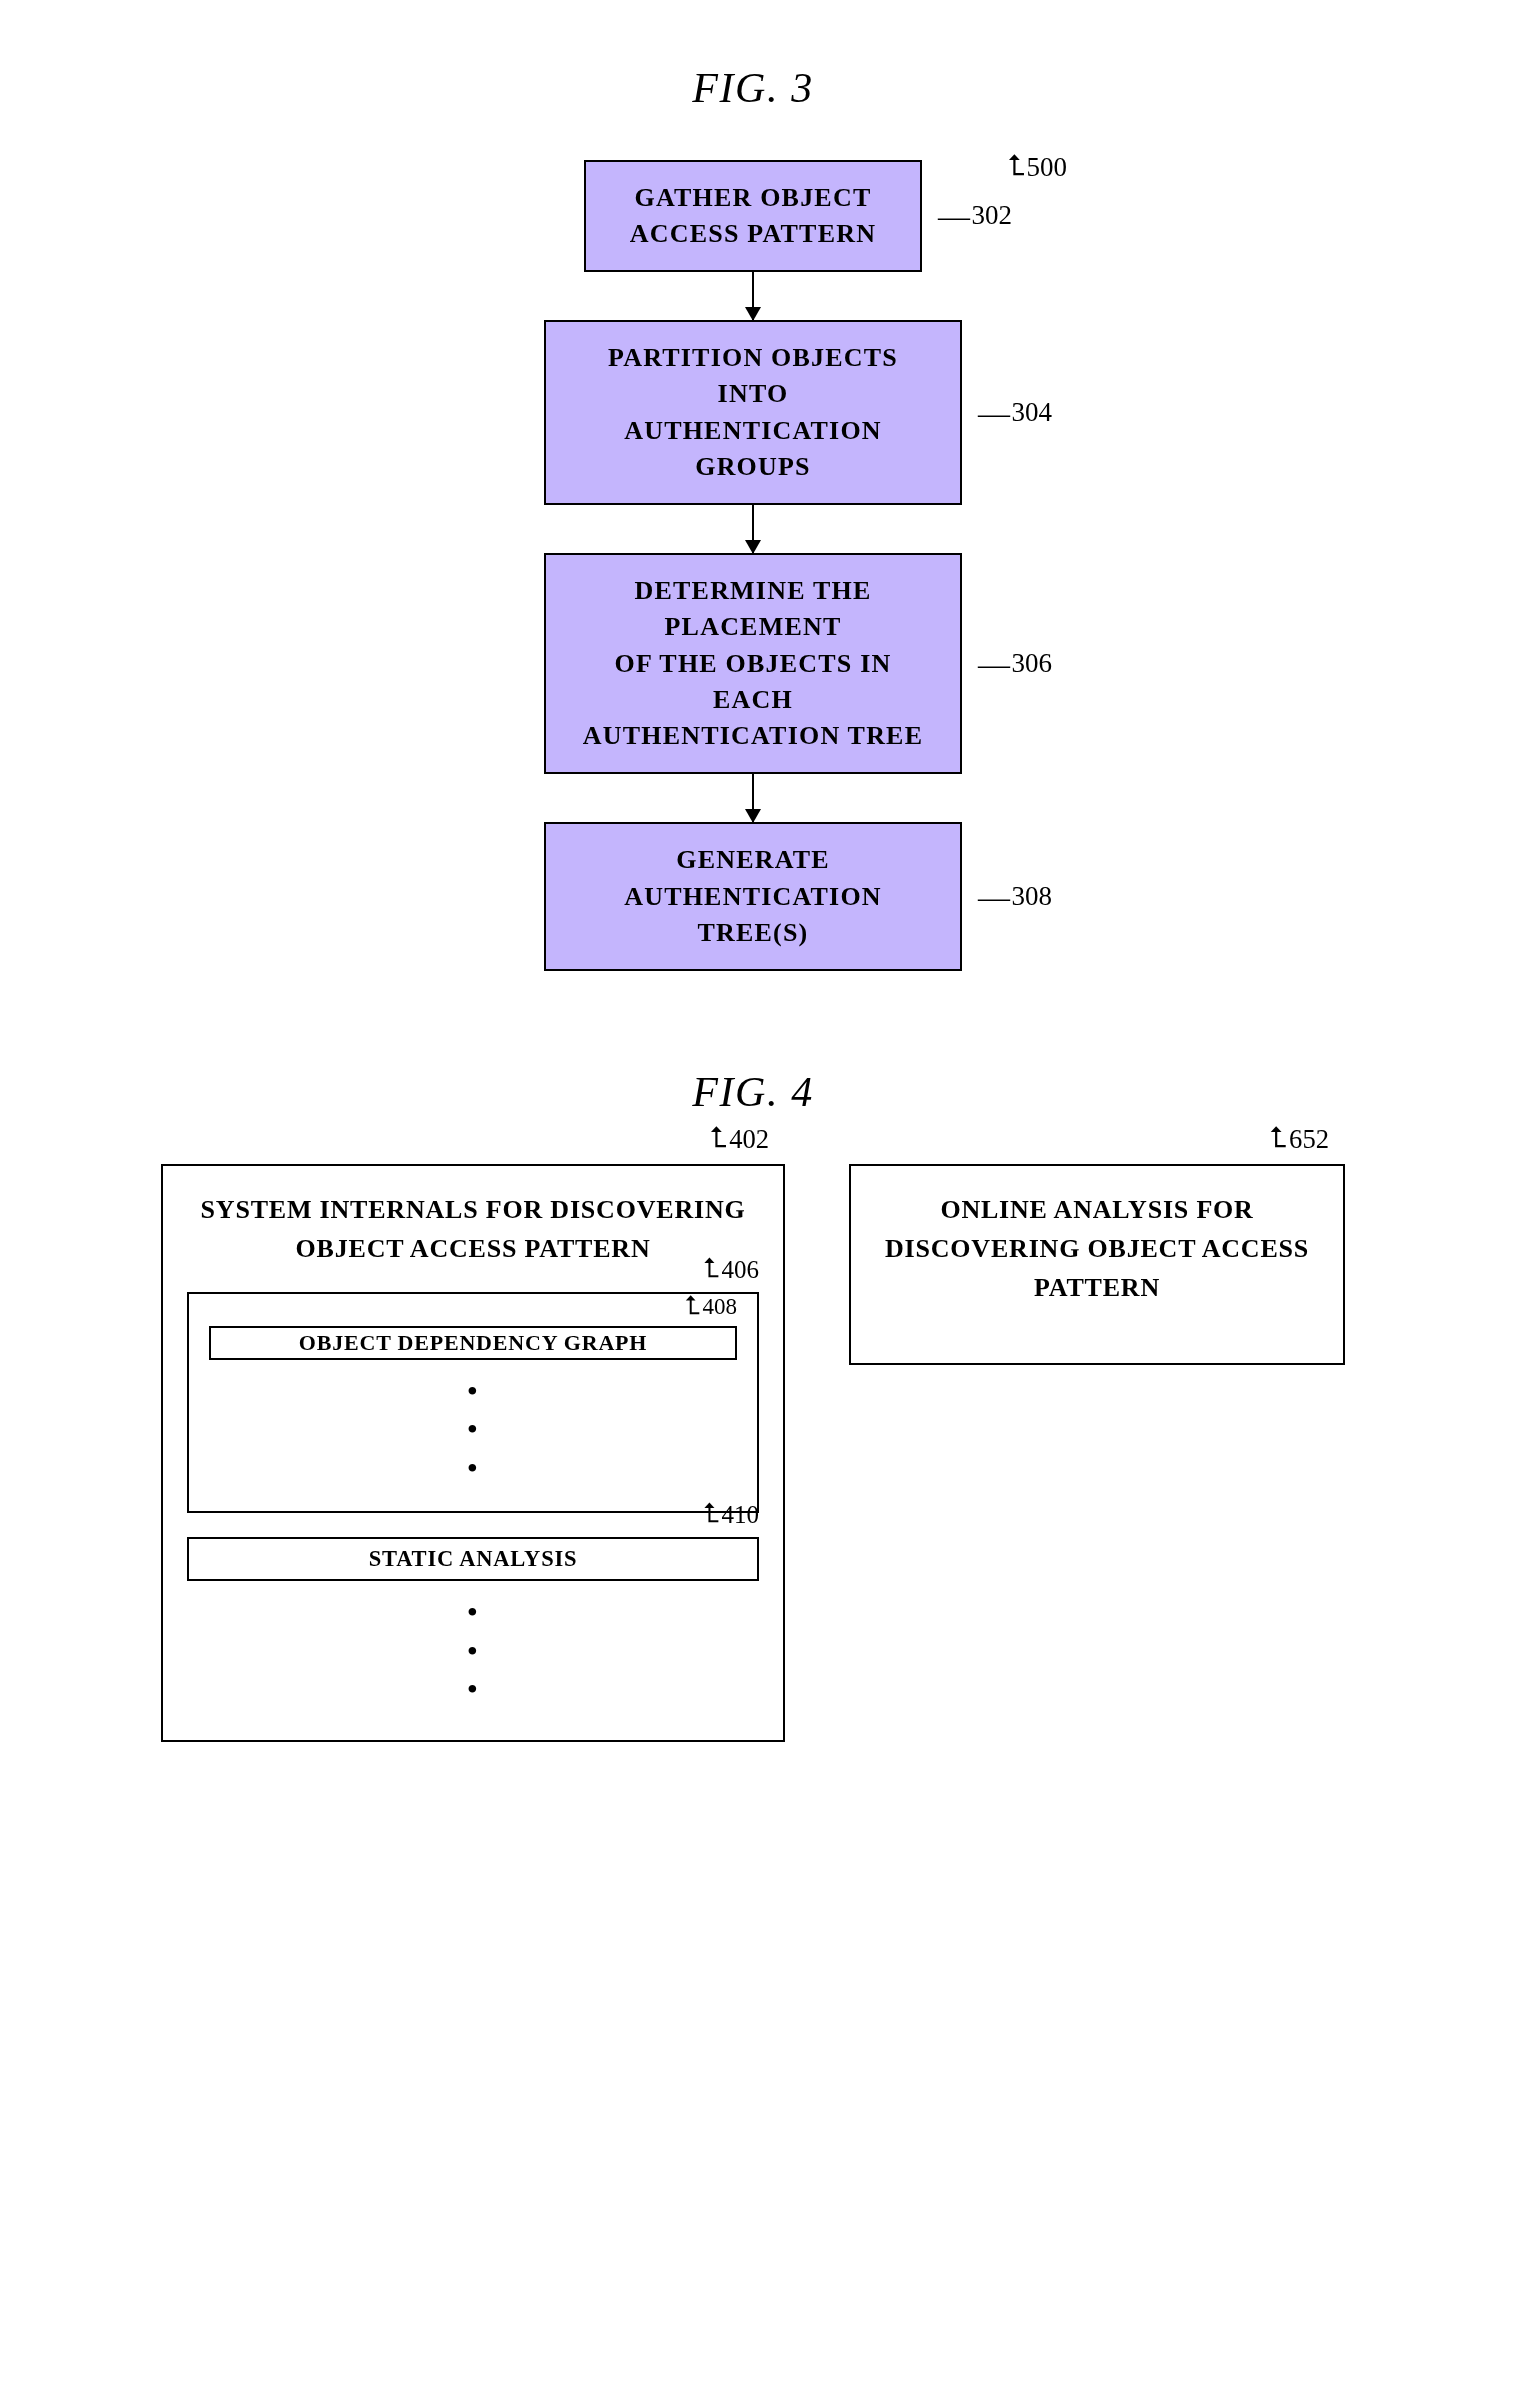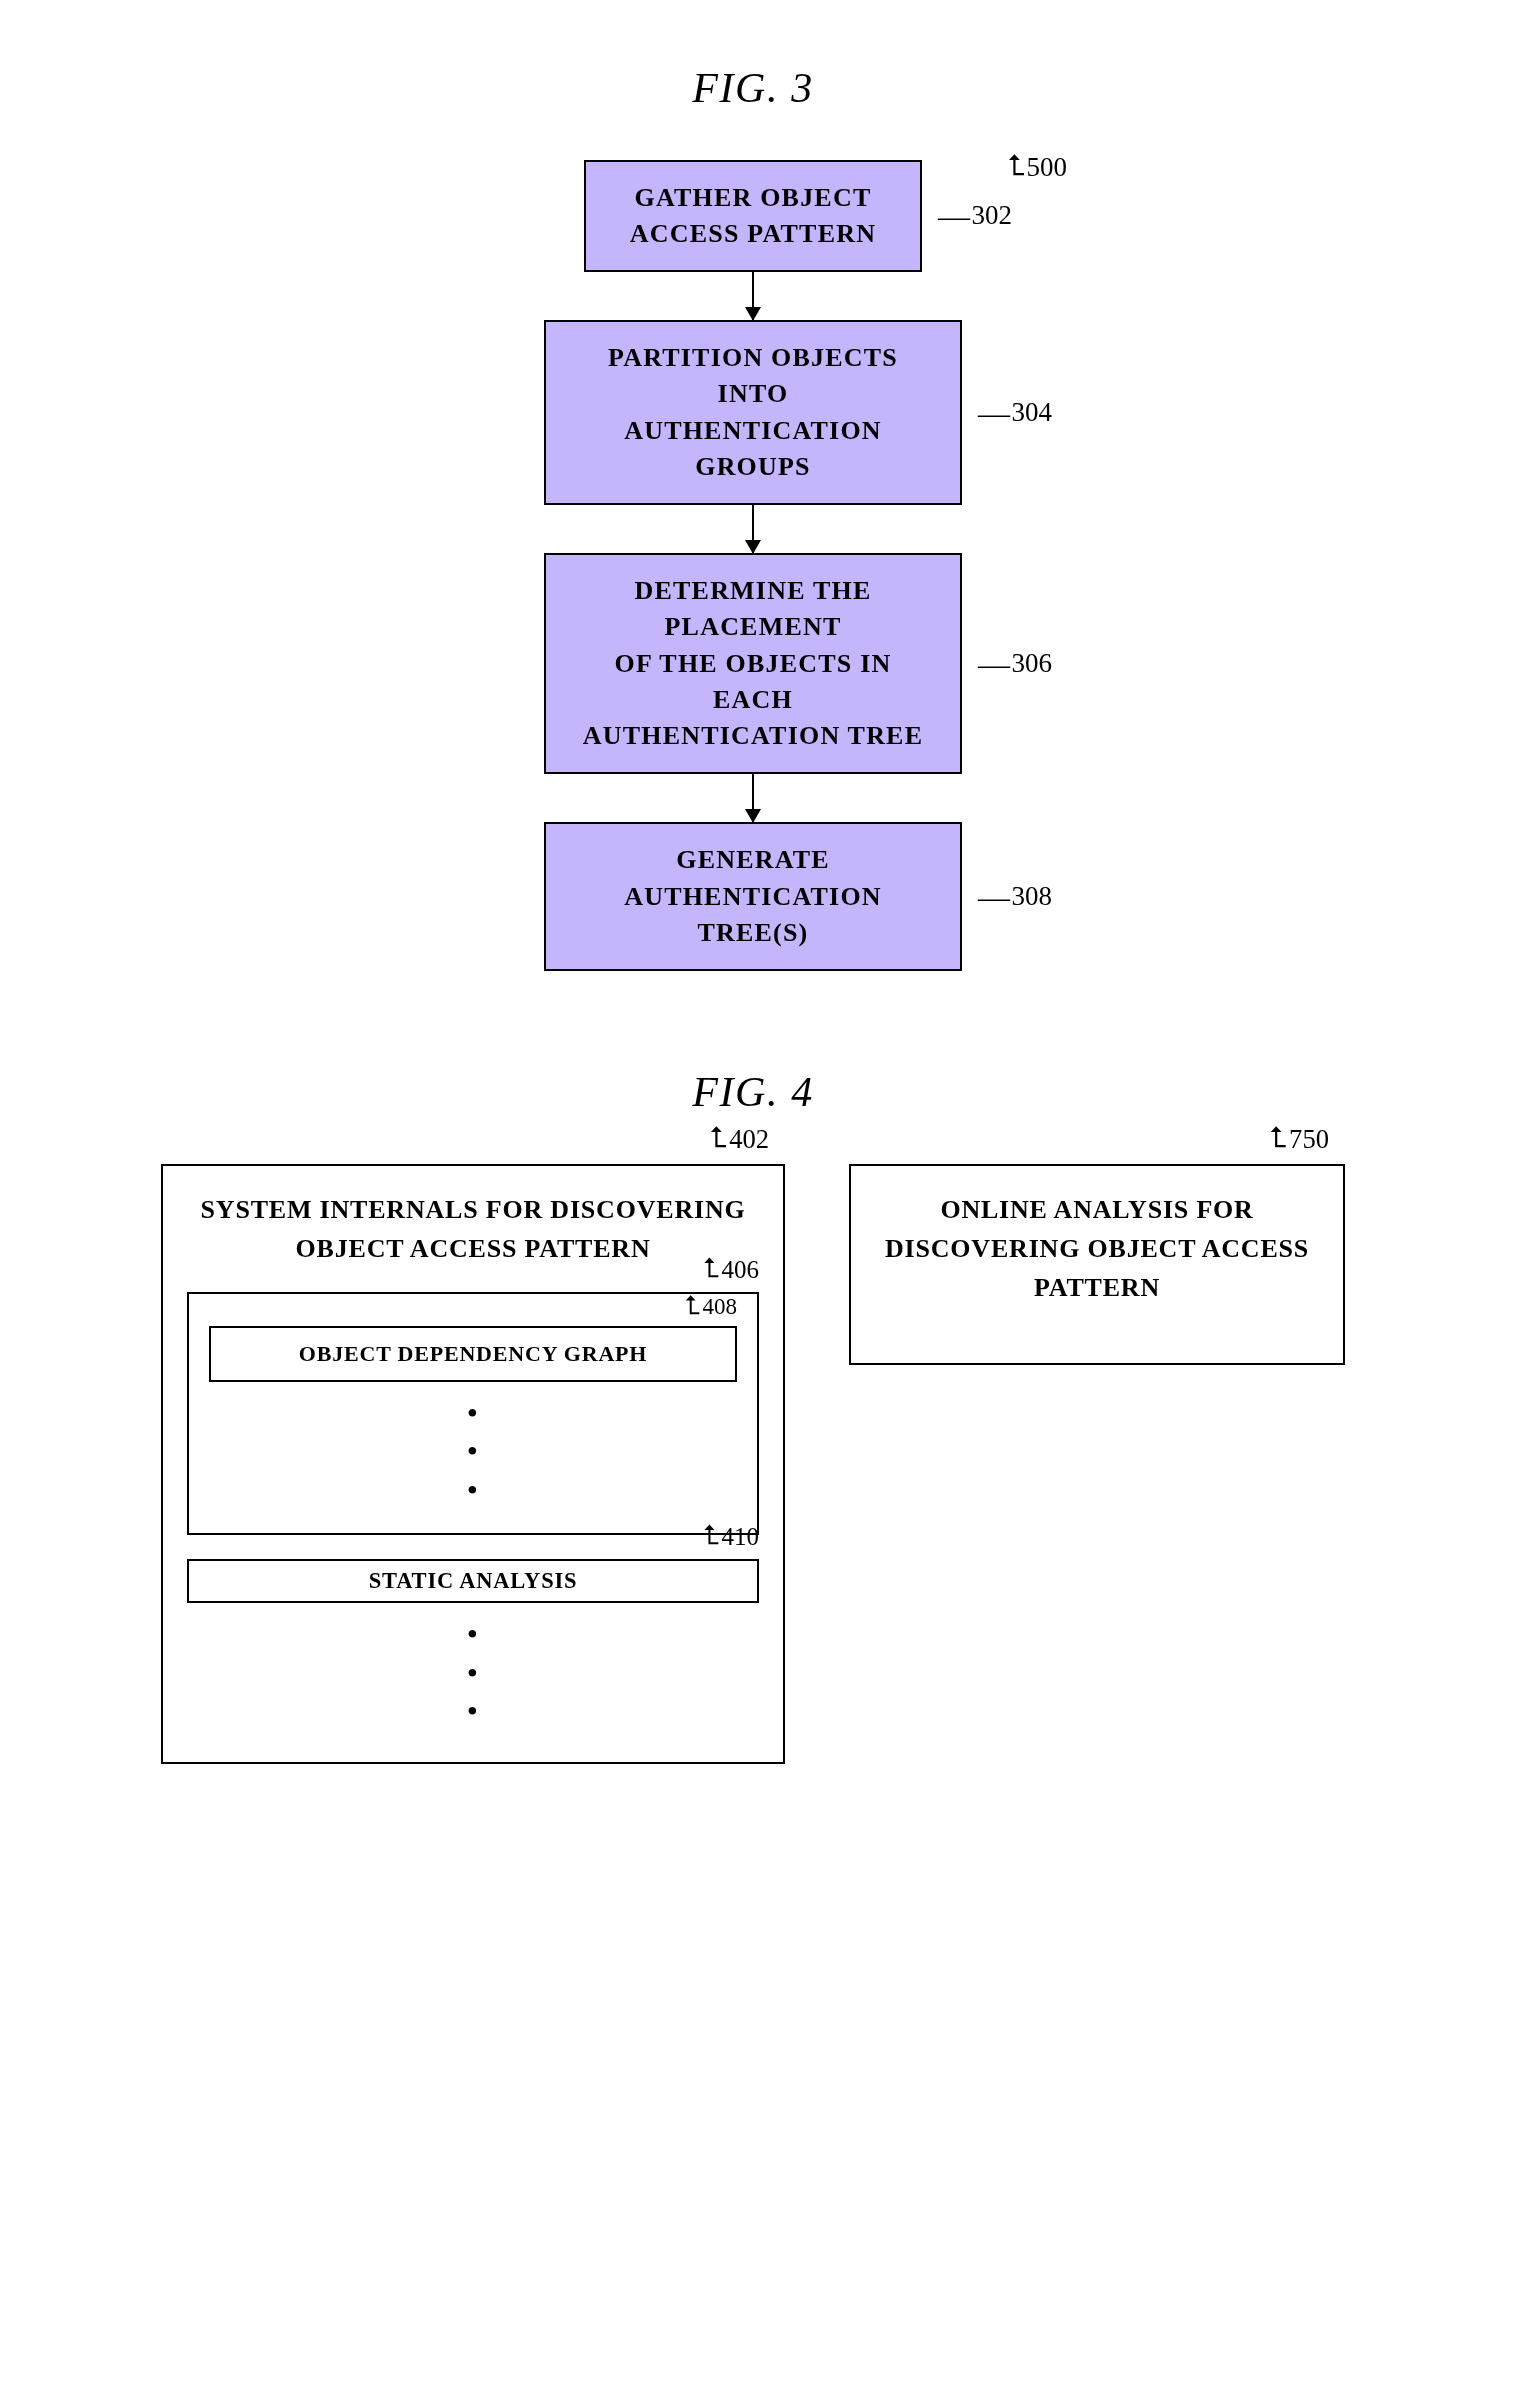--- a/index.html
+++ b/index.html
@@ -169,21 +169,21 @@
     .inner-box-label {
       font-size: 22.5px;
       font-weight: bold;
       letter-spacing: 0.8px;
       line-height: 1.4;
       text-align: center;
     }
 
     .inner-inner-box {
       border: 2.4px solid #000;
-      padding: 13px 16px;
+      padding: 2px 16px;
       margin-top: 16px;
       text-align: center;
       position: relative;
     }
 
     .inner-inner-label {
       font-size: 22px;
       font-weight: bold;
       letter-spacing: 0.8px;
     }
@@ -331,21 +331,21 @@
           </div>
 
           <div class="dots">•<br>•<br>•</div>
         </div>
       </div>
 
       <div style="position:relative;">
 
         <div style="position:absolute; top:-40px; right:16px; font-size:26.6px; display:flex; align-items:flex-start; gap:2.4px;">
           <span style="font-size:29px; line-height:0.9;">⮤</span>
-          <span>750</span>
+          <span>652</span>
         </div>
         <div class="fig4-right">
           <div class="outer-box-label">ONLINE ANALYSIS FOR DISCOVERING
 OBJECT ACCESS PATTERN</div>
         </div>
       </div>
 
     </div>
   </div>
 

